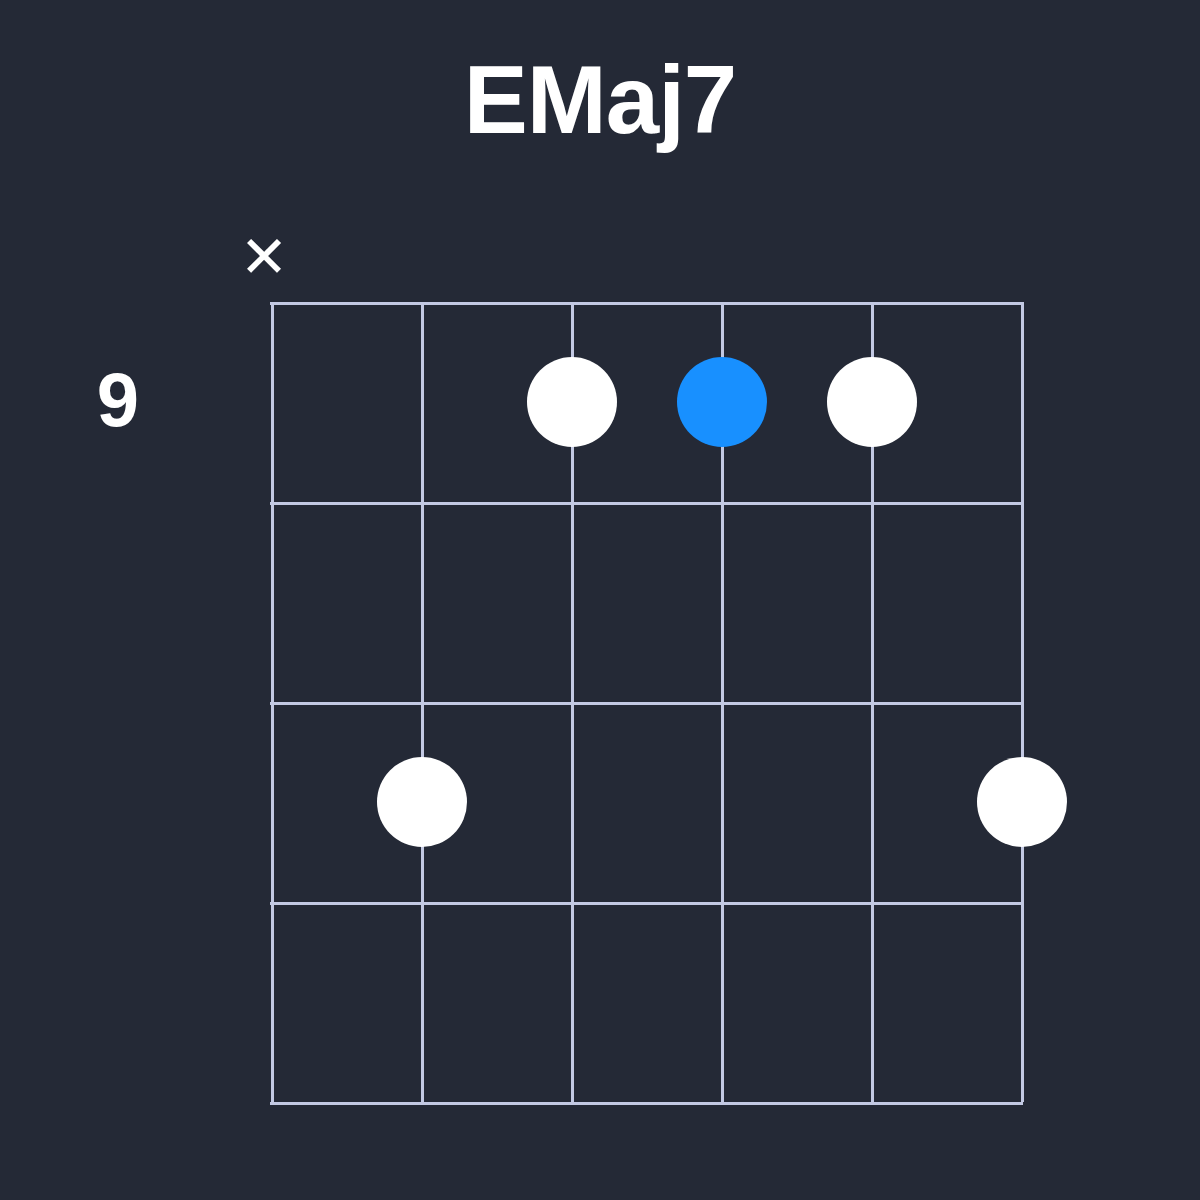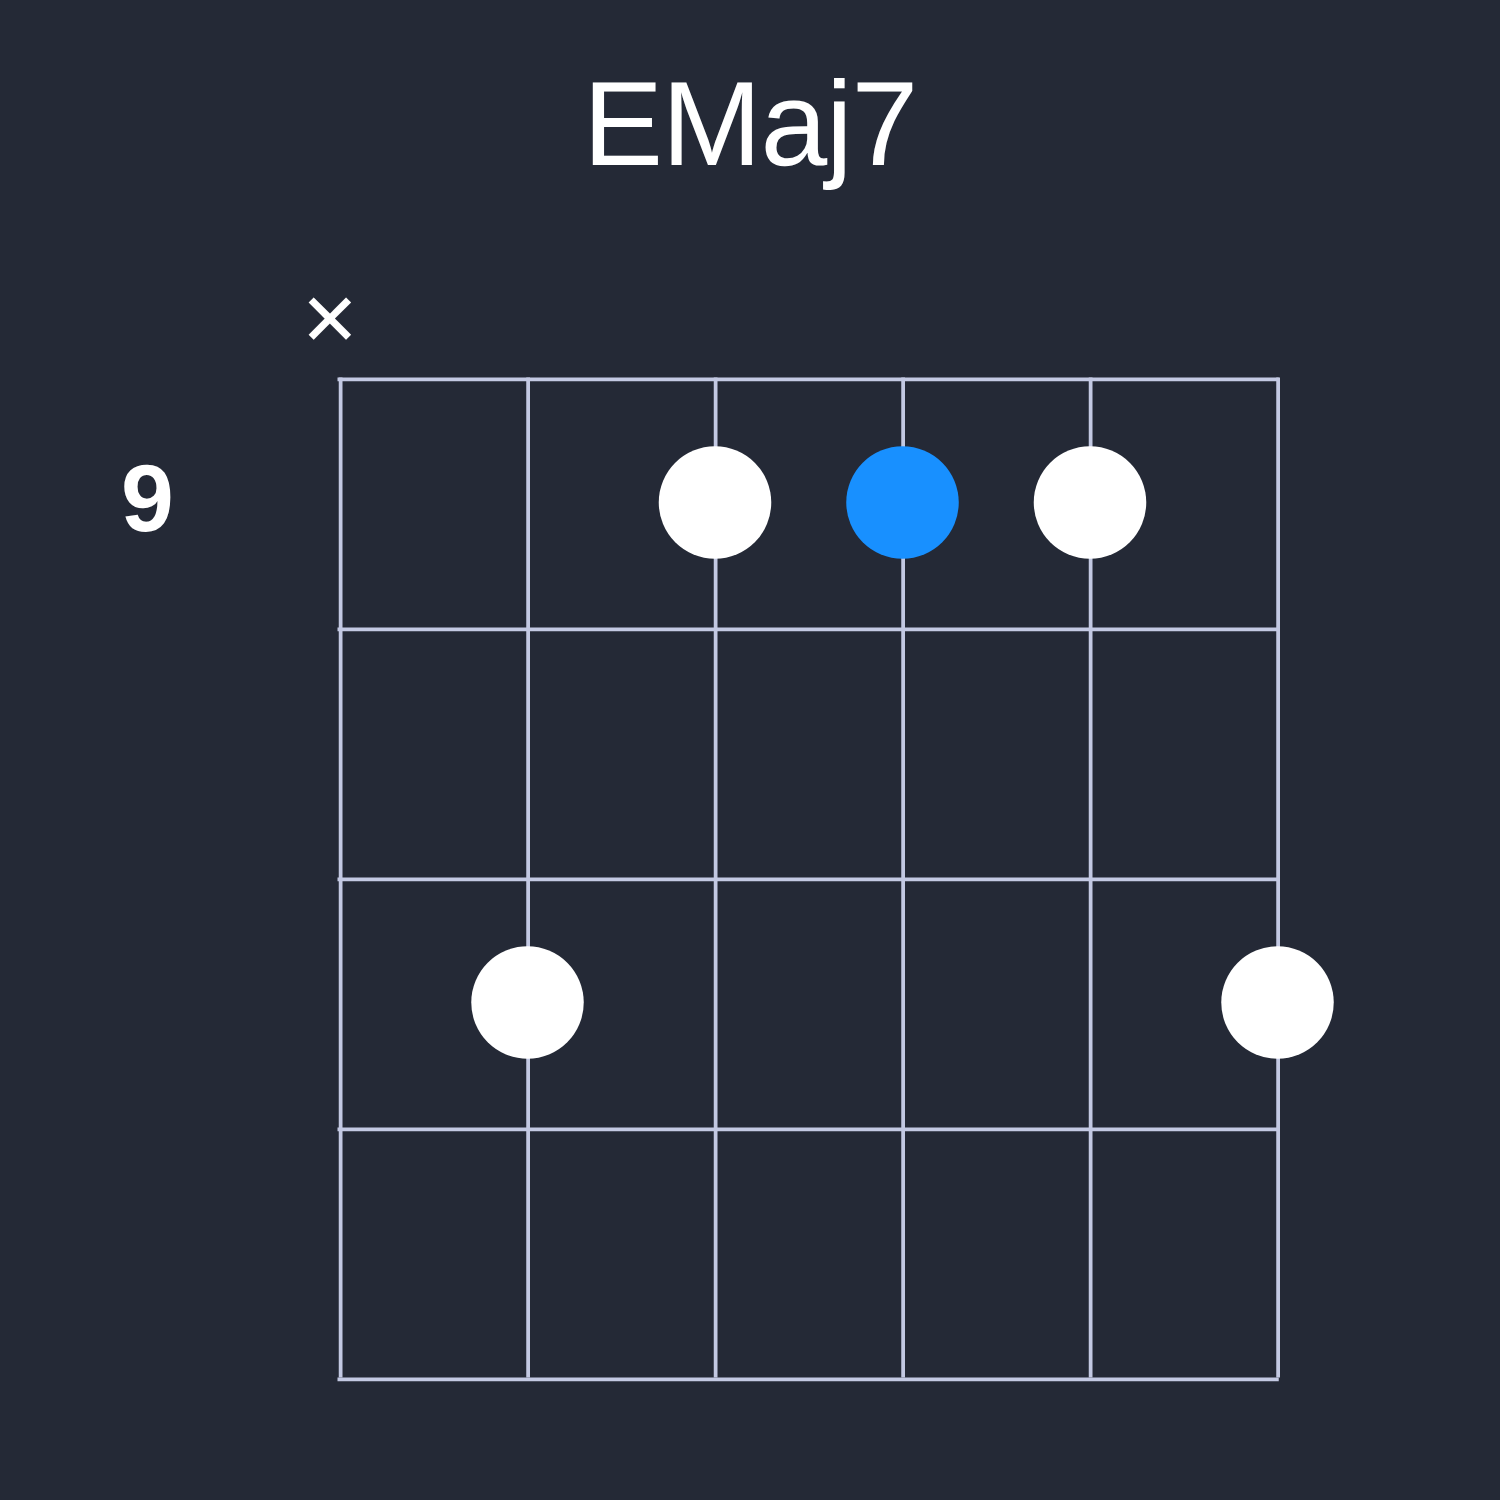--- a/index.html
+++ b/index.html
@@ -20,21 +20,21 @@
 
   
   #chord-title {
     position: absolute;
     left: 0;
     top: 52px;
     width: 1200px;
     text-align: center;
     color: #ffffff;
     font-size: 96px;
-    font-weight: normal;
+    font-weight: bold;
     letter-spacing: -1px;
     line-height: 1;
     white-space: nowrap;
   }
 
   
   #position-label {
     position: absolute;
     left: 78px;
     top: 362px;

